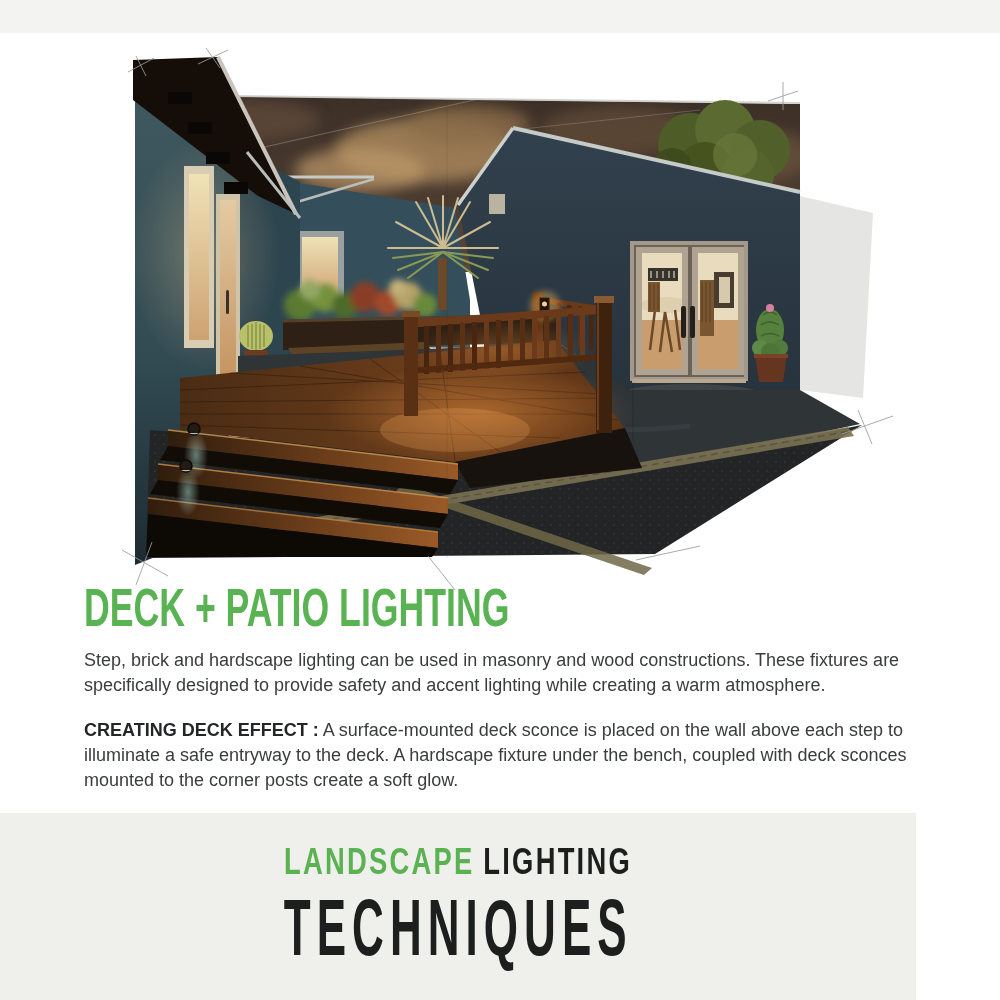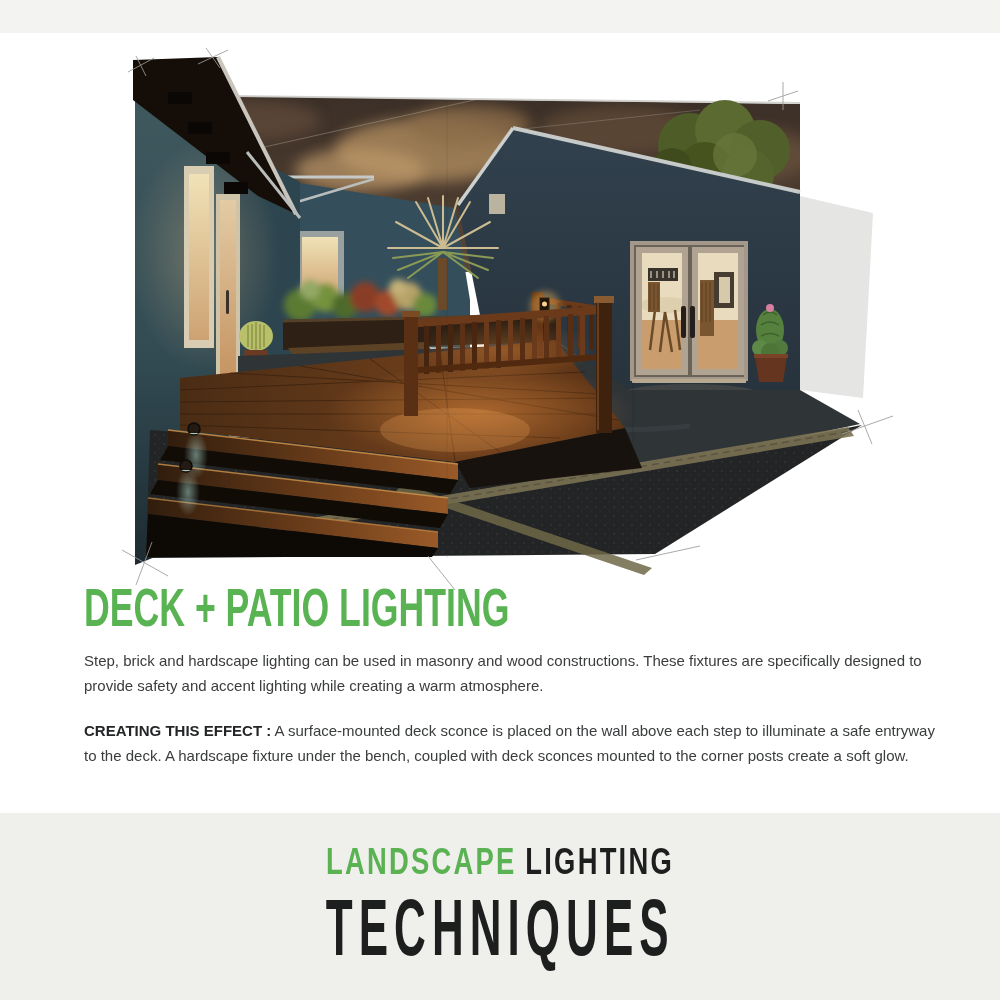--- a/index.html
+++ b/index.html
@@ -7,24 +7,24 @@
     width:1000px;height:1000px;position:relative;overflow:hidden;
     background:#ffffff;font-family:"Liberation Sans",sans-serif;
   }
   .top-strip{position:absolute;left:0;top:0;width:1000px;height:33px;background:#f3f3f1;}
   .scene{position:absolute;left:0;top:0;width:1000px;height:1000px;margin:0;pointer-events:none;}
   .copy{position:absolute;left:84px;top:580px;width:862px;}
   .copy h1{
     margin:0 0 14px 0;color:#59b353;font-weight:700;font-size:54px;line-height:1;
     letter-spacing:0px;transform:scaleX(0.66);transform-origin:left center;white-space:nowrap;
   }
-  .copy p{margin:0 0 20px 0;color:#3a3c3d;font-size:15px;line-height:25px;}
+  .copy p{margin:0 0 20px 0;color:#3a3c3d;font-size:18px;line-height:25px;}
   .copy p strong{color:#232526;font-weight:700;}
   footer{
-    position:absolute;left:0;top:813px;width:1000px;height:187px;background:#efefec;
+    position:absolute;left:0;top:813px;width:916px;height:187px;background:#efefec;
     display:flex;flex-direction:column;align-items:center;justify-content:flex-start;
   }
   .brand-line{
     margin-top:30px;font-weight:700;font-size:37px;line-height:1;white-space:nowrap;
     letter-spacing:3px;transform:scaleX(0.74);transform-origin:center;
   }
   .brand-line .green{color:#5ab253;margin-right:12px;}
   .brand-line .dark{color:#1d1f1e;}
   .brand-title{
     margin-top:8px;font-weight:700;font-size:80px;line-height:1;color:#1d1f1e;white-space:nowrap;
@@ -367,21 +367,21 @@
     <line x1="428" y1="556" x2="455" y2="590"></line>
   </g>
   <line x1="447" y1="100" x2="447" y2="558" stroke="#1e1e1e" stroke-width="1" opacity="0.1"></line>
   <line x1="633" y1="382" x2="633" y2="514" stroke="#1e1e1e" stroke-width="1" opacity="0.2"></line>
 </svg>
 </figure>
 
 <section class="copy">
   <h1>DECK + PATIO LIGHTING</h1>
   <p>Step, brick and hardscape lighting can be used in masonry and wood constructions. These fixtures are specifically designed to provide safety and accent lighting while creating a warm atmosphere.</p>
-  <p><strong>CREATING THIS EFFECT :</strong> <span>A surface-mounted deck sconce is placed on the wall above each step to illuminate a safe entryway to the deck. A hardscape fixture under the bench, coupled with deck sconces mounted to the corner posts create a soft glow.</span></p>
+  <p><strong>CREATING DECK EFFECT :</strong> <span>A surface-mounted deck sconce is placed on the wall above each step to illuminate a safe entryway to the deck. A hardscape fixture under the bench, coupled with deck sconces mounted to the corner posts create a soft glow.</span></p>
 </section>
 
 <footer>
   <div class="brand-line">
     <span class="green">LANDSCAPE</span><span class="dark">LIGHTING</span>
   </div>
   <div class="brand-title">TECHNIQUES</div>
 </footer>
 
 </body></html>

